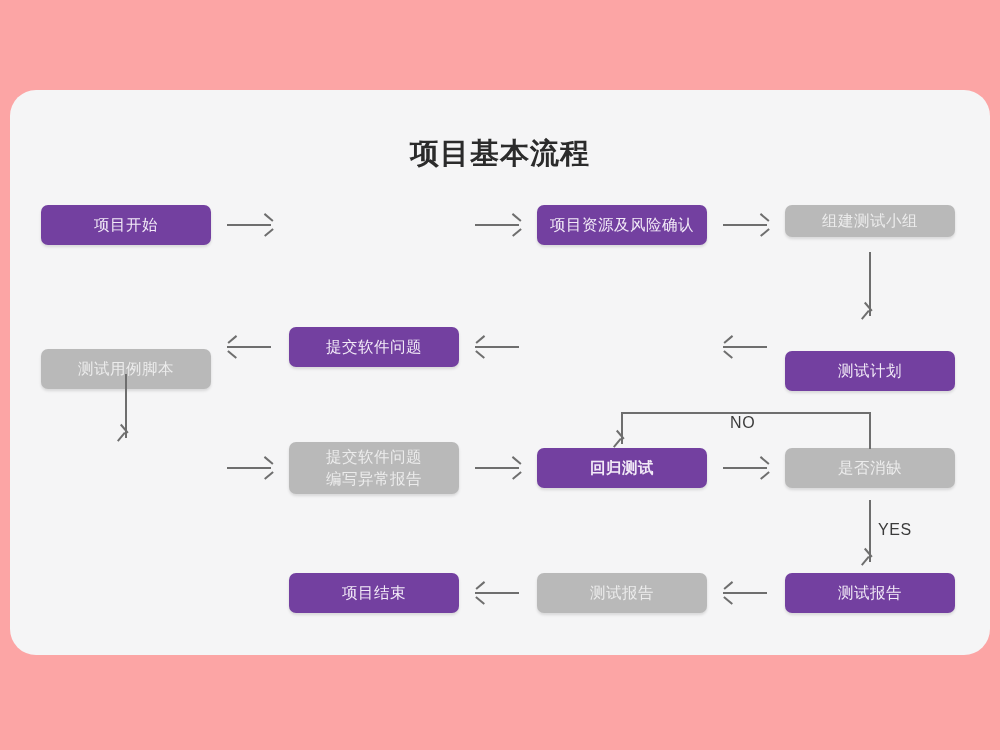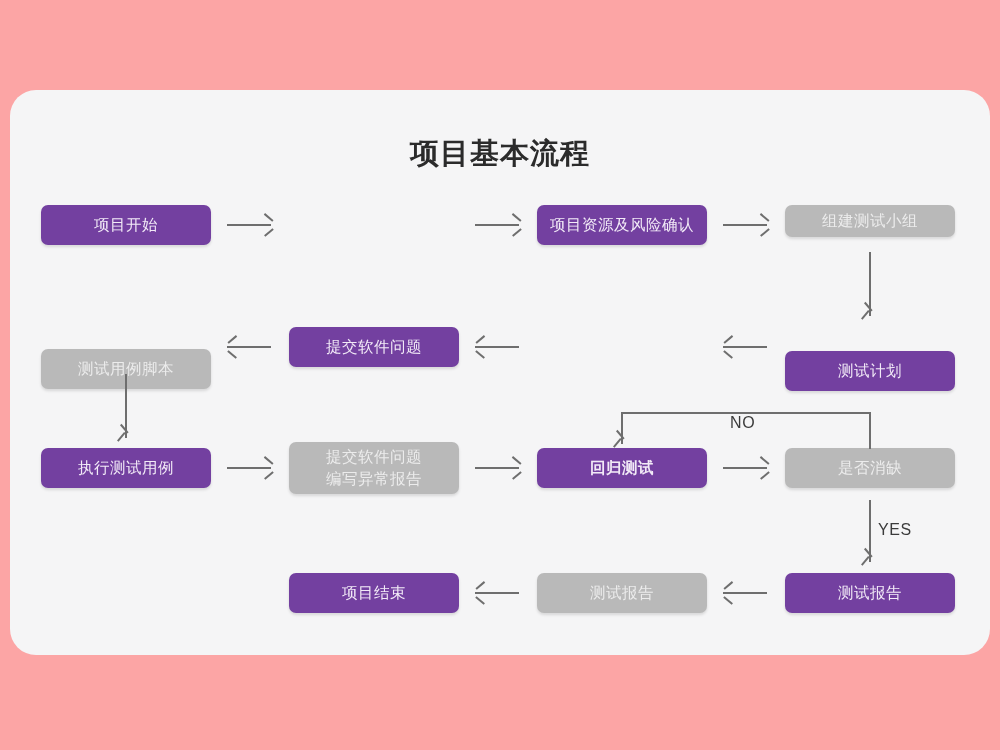--- a/index.html
+++ b/index.html
@@ -145,21 +145,20 @@
   </div>
 
   <div class="node purple" style="left:785px; top:327px; width:170px; height:40px;margin-top:24px;">测试计划</div>
 
   <div>
     <div class="arrowline v-line" style="left:125px; top:374px; height:64px;"></div>
     <div class="chev" style="left:117px; top:432px; transform:rotate(50deg); transform-origin:right center;"></div>
     <div class="chev" style="left:125px; top:432px; transform:rotate(130deg); transform-origin:left center;"></div>
   </div>
 
-  <div class="node purple" style="left:41px; top:448px; width:170px; height:40px;">执行测试用例</div>
 
   <div>
     <div class="arrowline h-line" style="left:227px; top:467px; width:44px;"></div>
     <div class="chev" style="left:262px; top:463px; transform:rotate(40deg); transform-origin:right center;"></div>
     <div class="chev" style="left:262px; top:471px; transform:rotate(-40deg); transform-origin:right center;"></div>
   </div>
 
   <div class="node gray" style="left:289px; top:442px; width:170px; height:52px;">提交软件问题
 编写异常报告</div>
 

